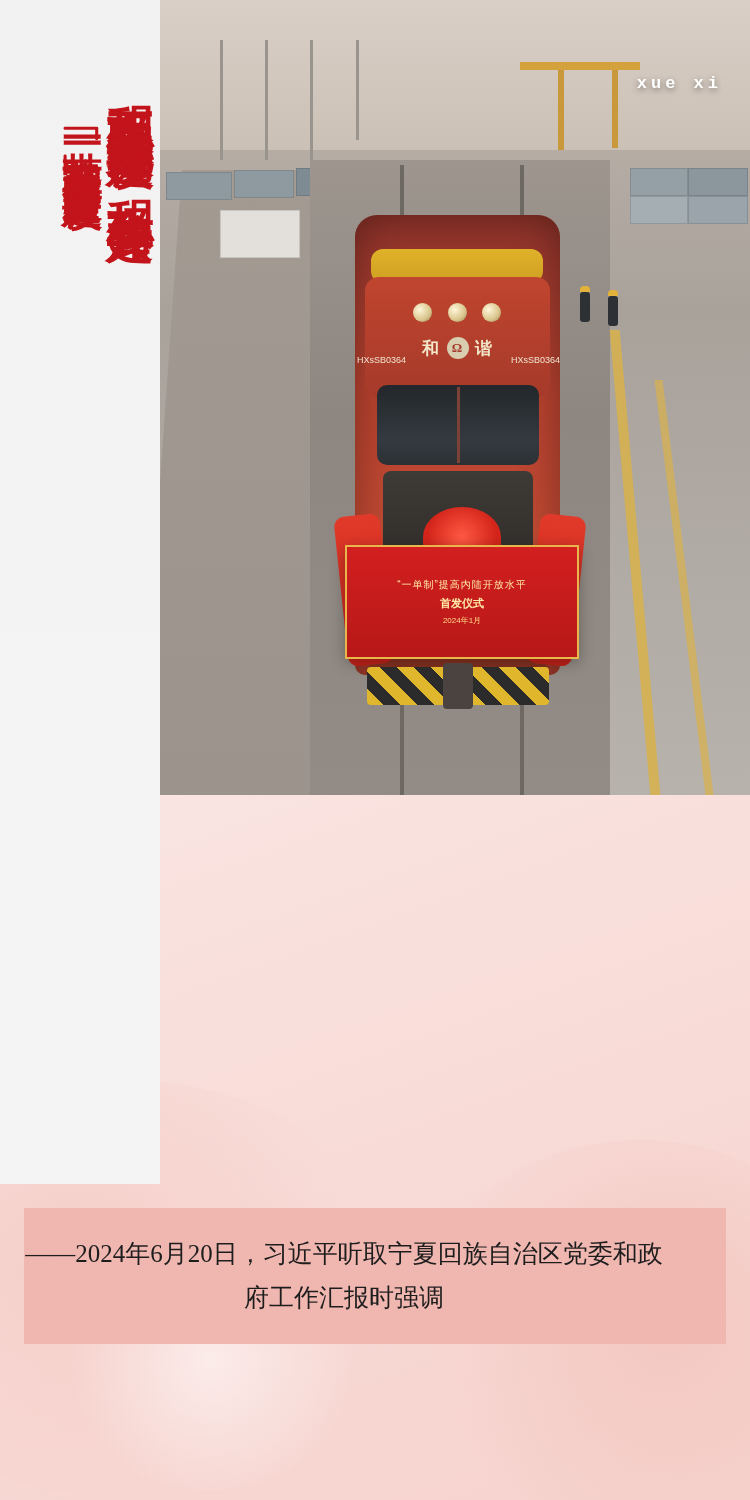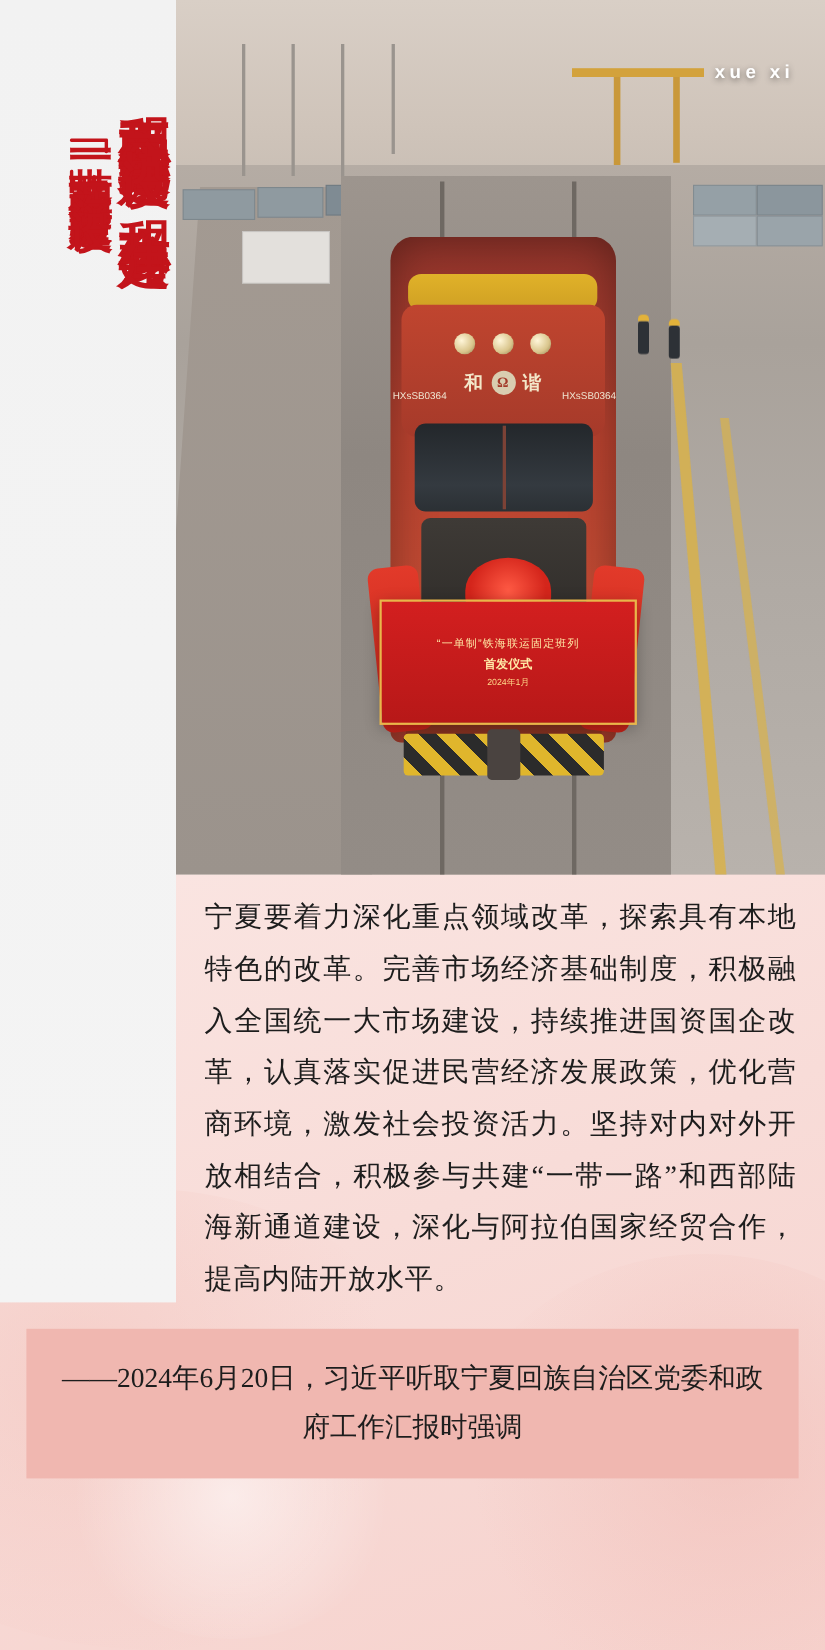--- a/index.html
+++ b/index.html
@@ -372,21 +372,20 @@
   
   .source-box {
     position: absolute;
     left: 24px;
     top: 1208px;
     width: 702px;
     height: 136px;
     background: #f0b7b0;
     display: flex;
     align-items: center;
-    justify-content: center;
   }
   .source-text {
     width: 640px;
     font-family: "Liberation Serif", "DejaVu Serif", serif;
     font-size: 25px;
     line-height: 44px;
     color: #1d1d1d;
     text-align: center;
   }
 
@@ -418,22 +417,22 @@
     font-size: 40px;
     font-weight: bold;
     letter-spacing: 2px;
     line-height: 1;
   }
   .logo-cn .script {
     font-style: italic;
     font-size: 52px;
   }
   .logo-en {
-    margin-top: 4px;
-    font-family: Liberation Sans, sans-serif;
+    margin-top: 22px;
+    font-family: Liberation Mono, monospace;
     font-size: 17px;
     letter-spacing: 4px;
     font-weight: bold;
   }
 </style>
 </head>
 <body>
 
 <div class="poster">
 
@@ -503,34 +502,33 @@
       <div class="windshield"></div>
       <div class="wsplit"></div>
       <div class="loco-hood"></div>
       <div class="loco-lower"></div>
 
       <div class="ribbon-l"></div>
       <div class="ribbon-r"></div>
       <div class="flower"></div>
 
       <div class="banner">
-        <div class="banner-t2">“一单制”铁海联运固定班列</div>
+        <div class="banner-t2">“一单制”提高内陆开放水平</div>
         <div class="banner-t3">首发仪式</div>
         <div class="banner-t4">2024年1月</div>
       </div>
 
       <div class="loco-front-bumper"></div>
       <div class="coupler"></div>
     </div>
 
     <div class="logo">
       <div class="logo-en">xue xi</div>
     </div>
   </div>
 
-  <div class="body-text">宁夏要着力深化重点领域改革，探索具有本地特色的改革。完善市场经济基础制度，积极融入全国统一大市场建设，持续推进国资国企改革，认真落实促进民营经济发展政策，优化营商环境，激发社会投资活力。坚持对内对外开放相结合，积极参与共建“一带一路”和西部陆海新通道建设，深化与阿拉伯国家经贸合作，提高内陆开放水平。</div>
 
   <div class="source-box">
     <div class="source-text">——2024年6月20日，习近平听取宁夏回族自治区党委和政府工作汇报时强调</div>
   </div>
 
 
 </div>
 
 </body></html>

